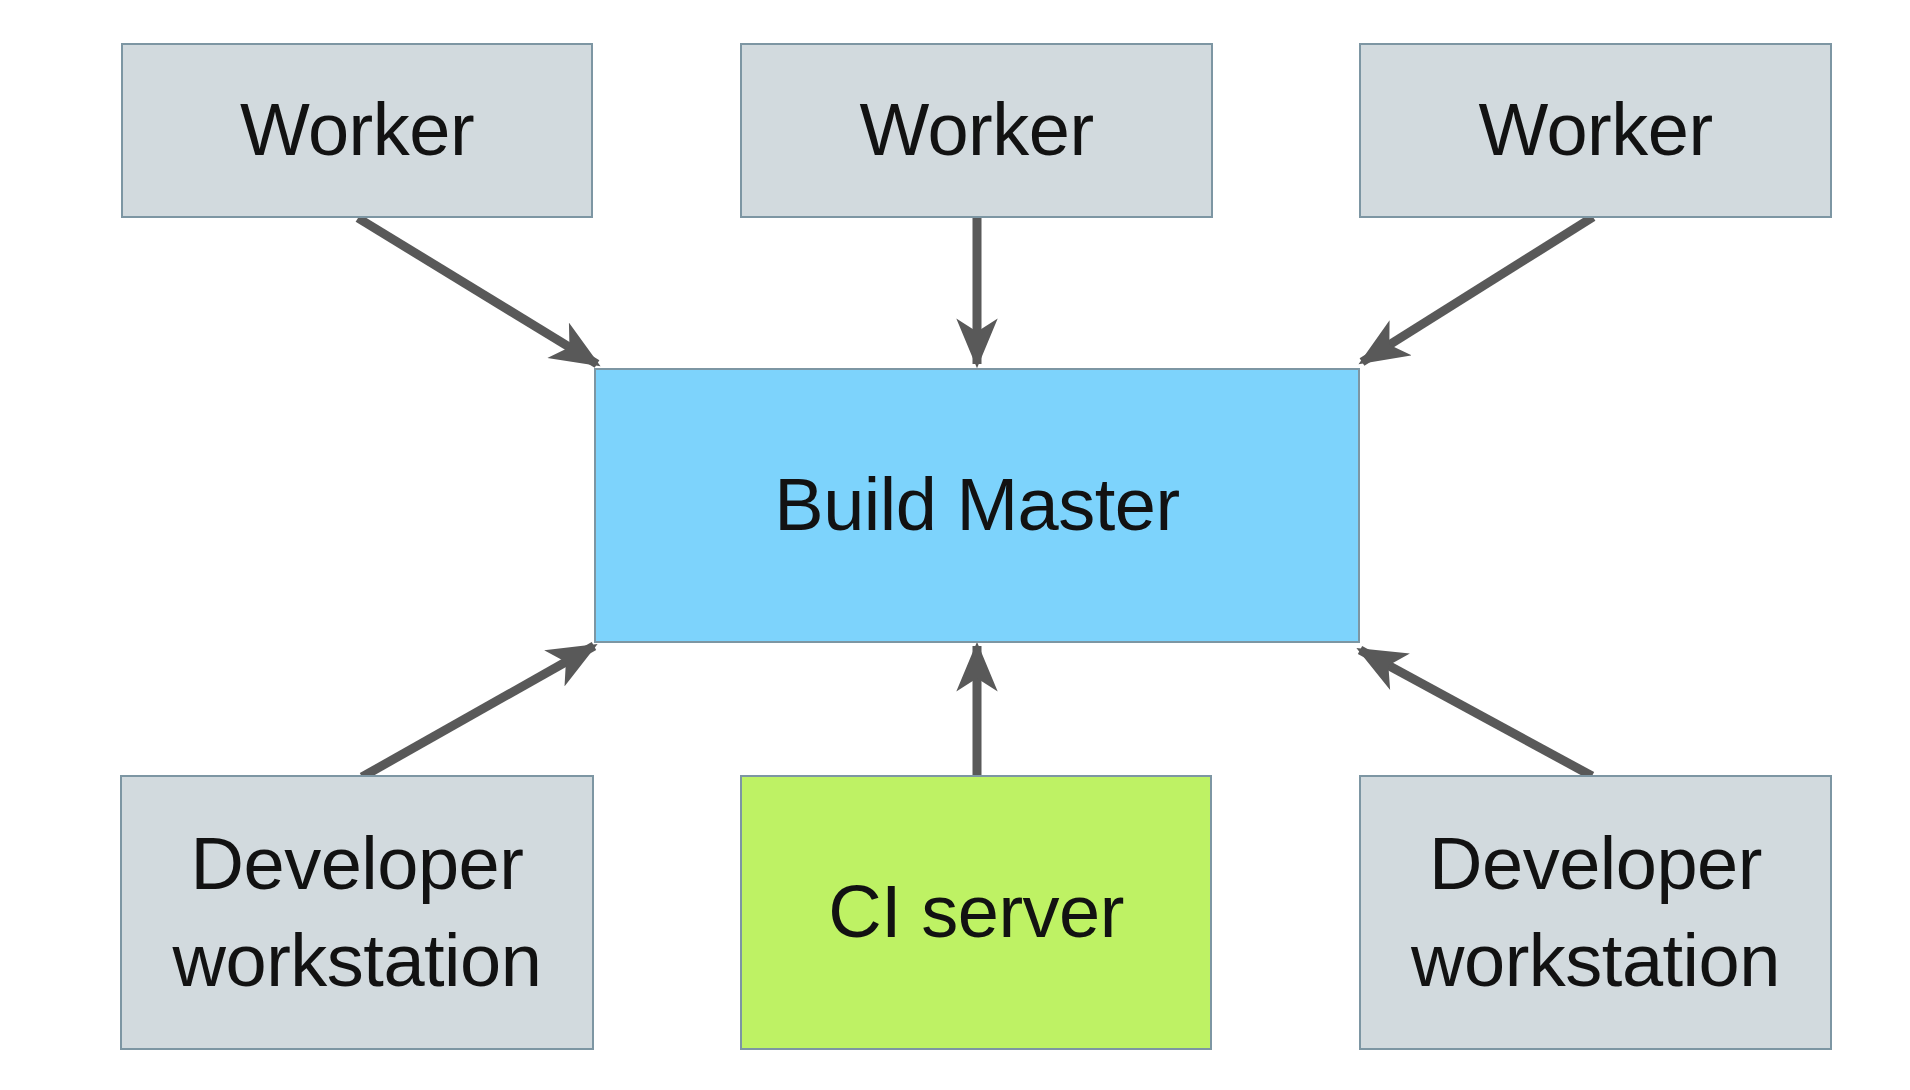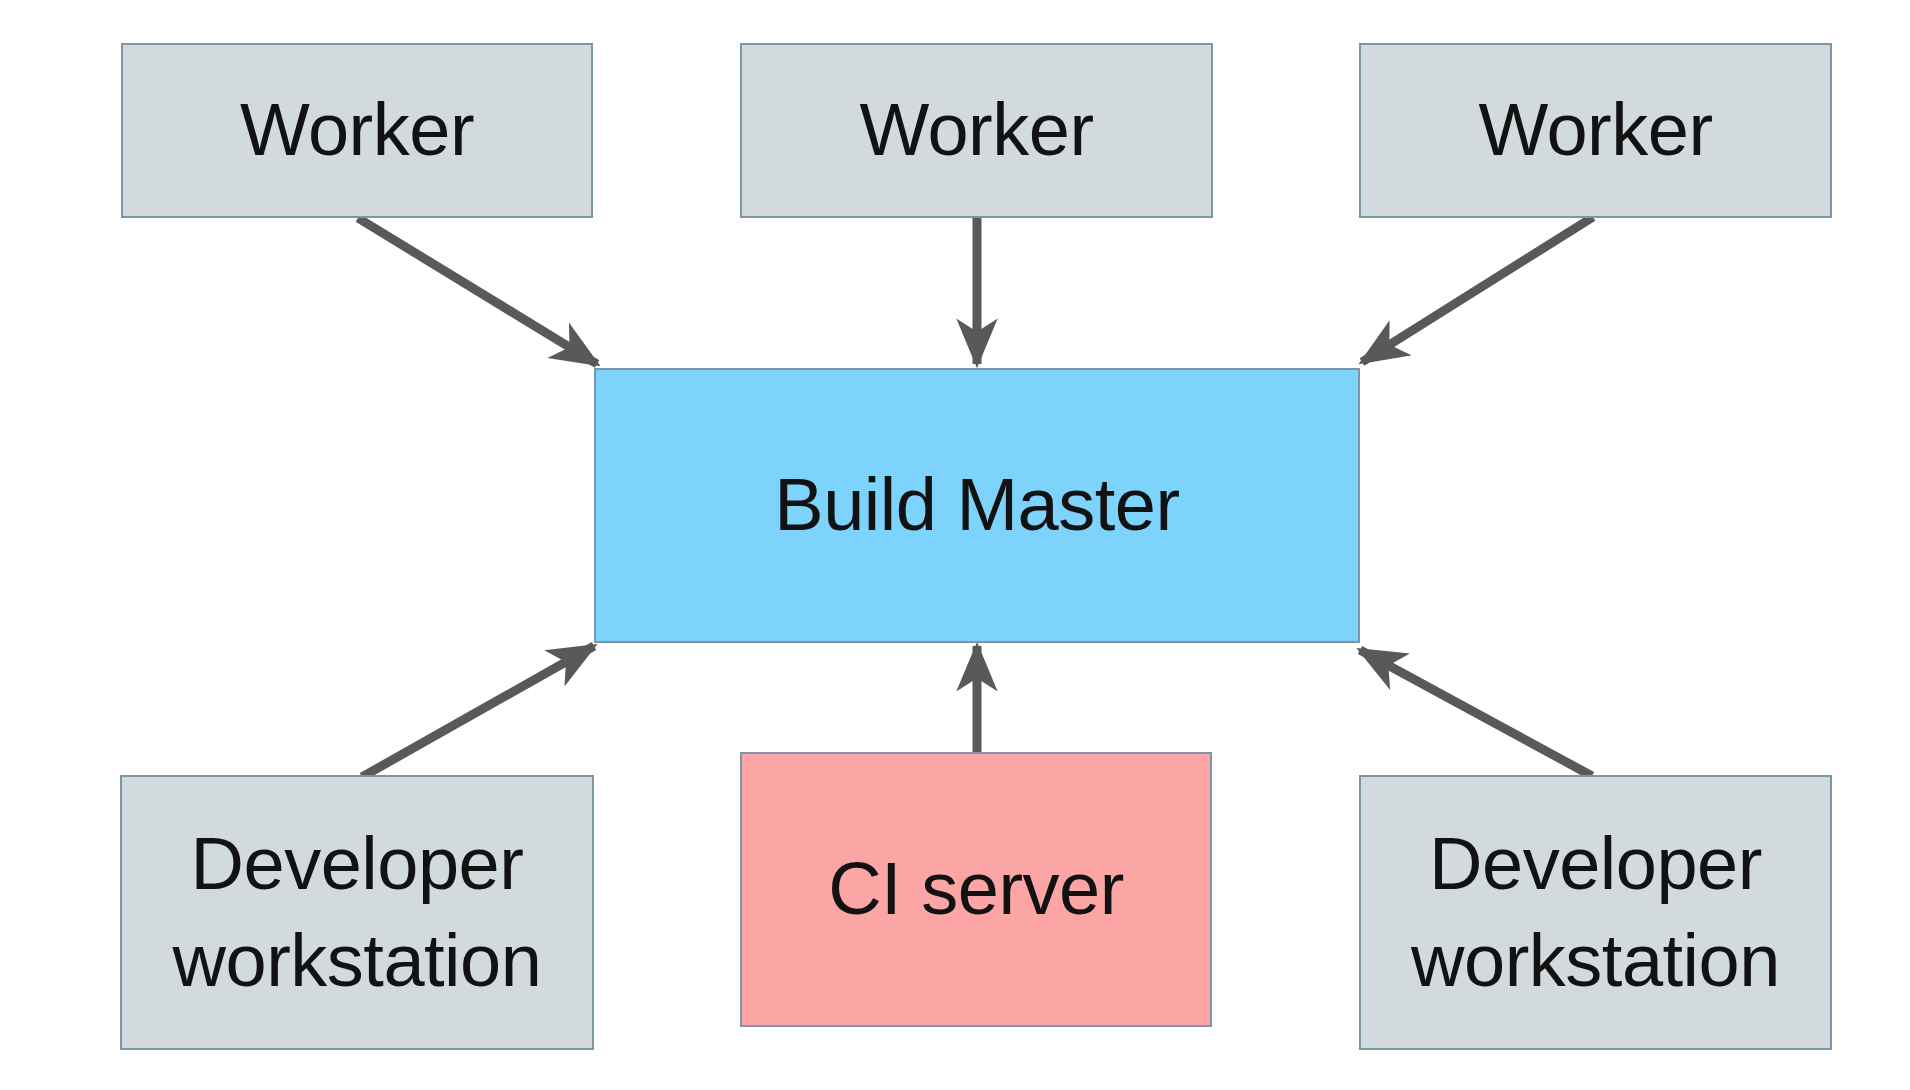--- a/index.html
+++ b/index.html
@@ -67,20 +67,20 @@
     <div class="node" style="left: 1359px; top: 43px; width: 473px; height: 175px; background: rgb(210, 218, 222); border-color: rgb(125, 150, 163); border-width: 2px;">
       <span class="node-label" style="color: rgb(18, 18, 18);">Worker</span>
     </div>
     <div class="node" style="left: 594px; top: 368px; width: 766px; height: 275px; background: #7dd3fc; border-color: rgb(125, 150, 163); border-width: 2px;">
       <span class="node-label" style="color: rgb(18, 18, 18);">Build Master</span>
     </div>
     <div class="node" style="left: 120px; top: 775px; width: 474px; height: 275px; background: rgb(210, 218, 222); border-color: rgb(125, 150, 163); border-width: 2px;">
       <span class="node-label" style="color: rgb(18, 18, 18);">Developer
 workstation</span>
     </div>
-    <div class="node" style="left: 740px; top: 752px; width: 472px; height: 275px; background: #fca5a5; border-color: rgb(125, 150, 163); border-width: 2px;">
+    <div class="node" style="left: 740px; top: 775px; width: 472px; height: 275px; background: #bef264; border-color: rgb(125, 150, 163); border-width: 2px;">
       <span class="node-label" style="color: rgb(18, 18, 18);">CI server</span>
     </div>
     <div class="node" style="left: 1359px; top: 775px; width: 473px; height: 275px; background: rgb(210, 218, 222); border-color: rgb(125, 150, 163); border-width: 2px;">
       <span class="node-label" style="color: rgb(18, 18, 18);">Developer
 workstation</span>
     </div>
   </div>
 
 </body></html>

